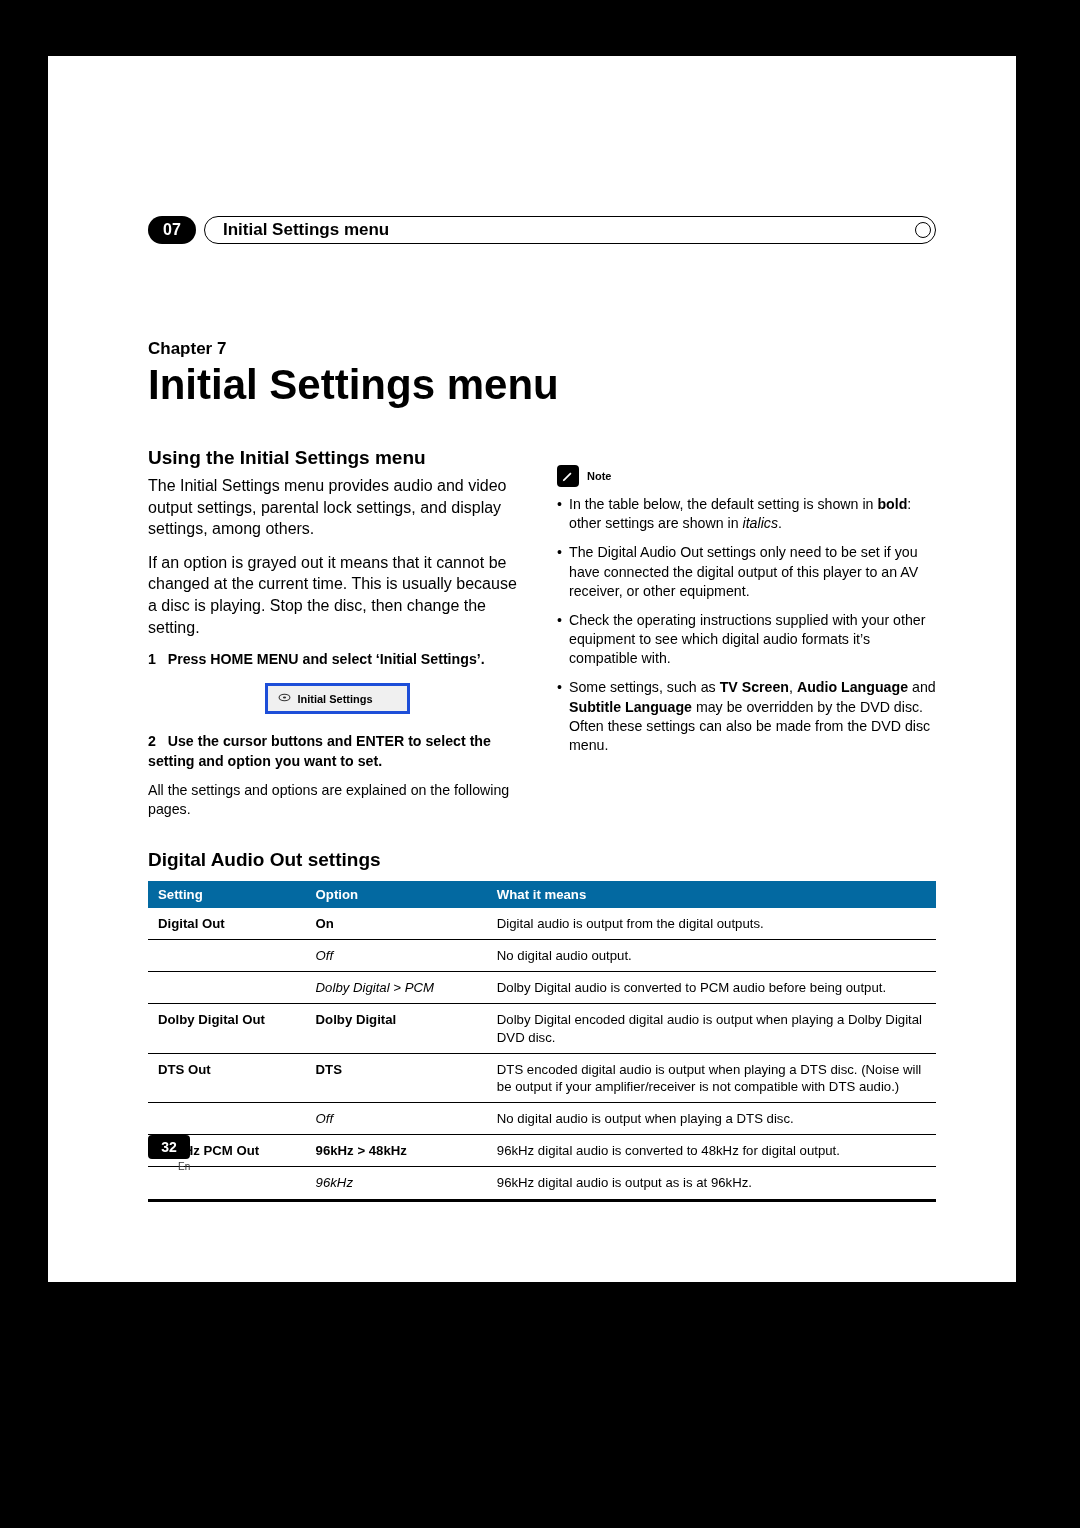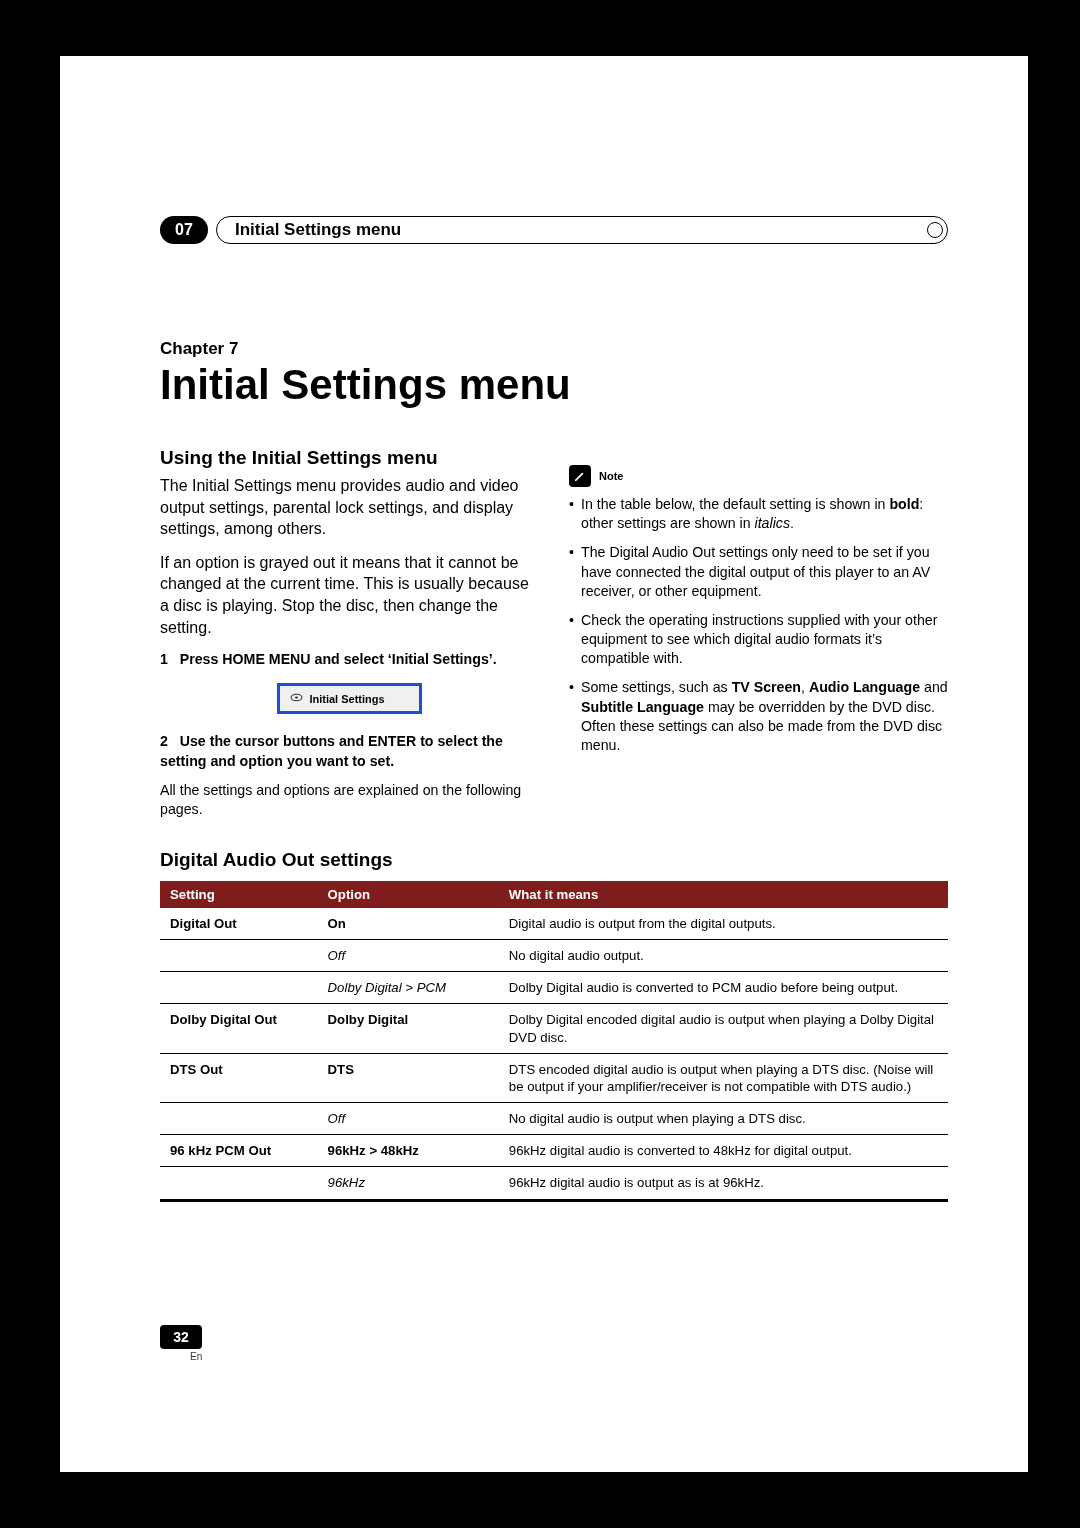--- a/index.html
+++ b/index.html
@@ -8,23 +8,23 @@
     font-family: Arial, Helvetica, sans-serif;
     width: 1080px;
     height: 1528px;
     position: relative;
     color: #000;
   }
   .page {
     background: #fff;
     position: absolute;
     top: 56px;
-    left: 60px;
+    left: 48px;
     width: 968px;
-    height: 1416px;
+    height: 1226px;
     padding: 160px 80px 0 100px;
   }
   .header-band {
     display: flex;
     align-items: center;
     margin-bottom: 95px;
   }
   .header-lozenge {
     background: #000;
     color: #fff;
@@ -111,21 +111,21 @@
   }
   .bold { font-weight: bold; }
   .ital { font-style: italic; }
   .tbl-heading { font-weight: bold; font-size: 19px; margin-top: 30px; margin-bottom: 10px; }
   table.settings {
     width: 100%;
     border-collapse: collapse;
     font-size: 13.2px;
   }
   table.settings thead th {
-    background: #7f1d1d;
+    background: #0369a1;
     color: #fff;
     font-weight: bold;
     text-align: left;
     padding: 6px 10px;
   }
   table.settings tbody td {
     border-bottom: 0.8px solid #000;
     padding: 7px 10px;
     vertical-align: top;
     line-height: 1.3;

